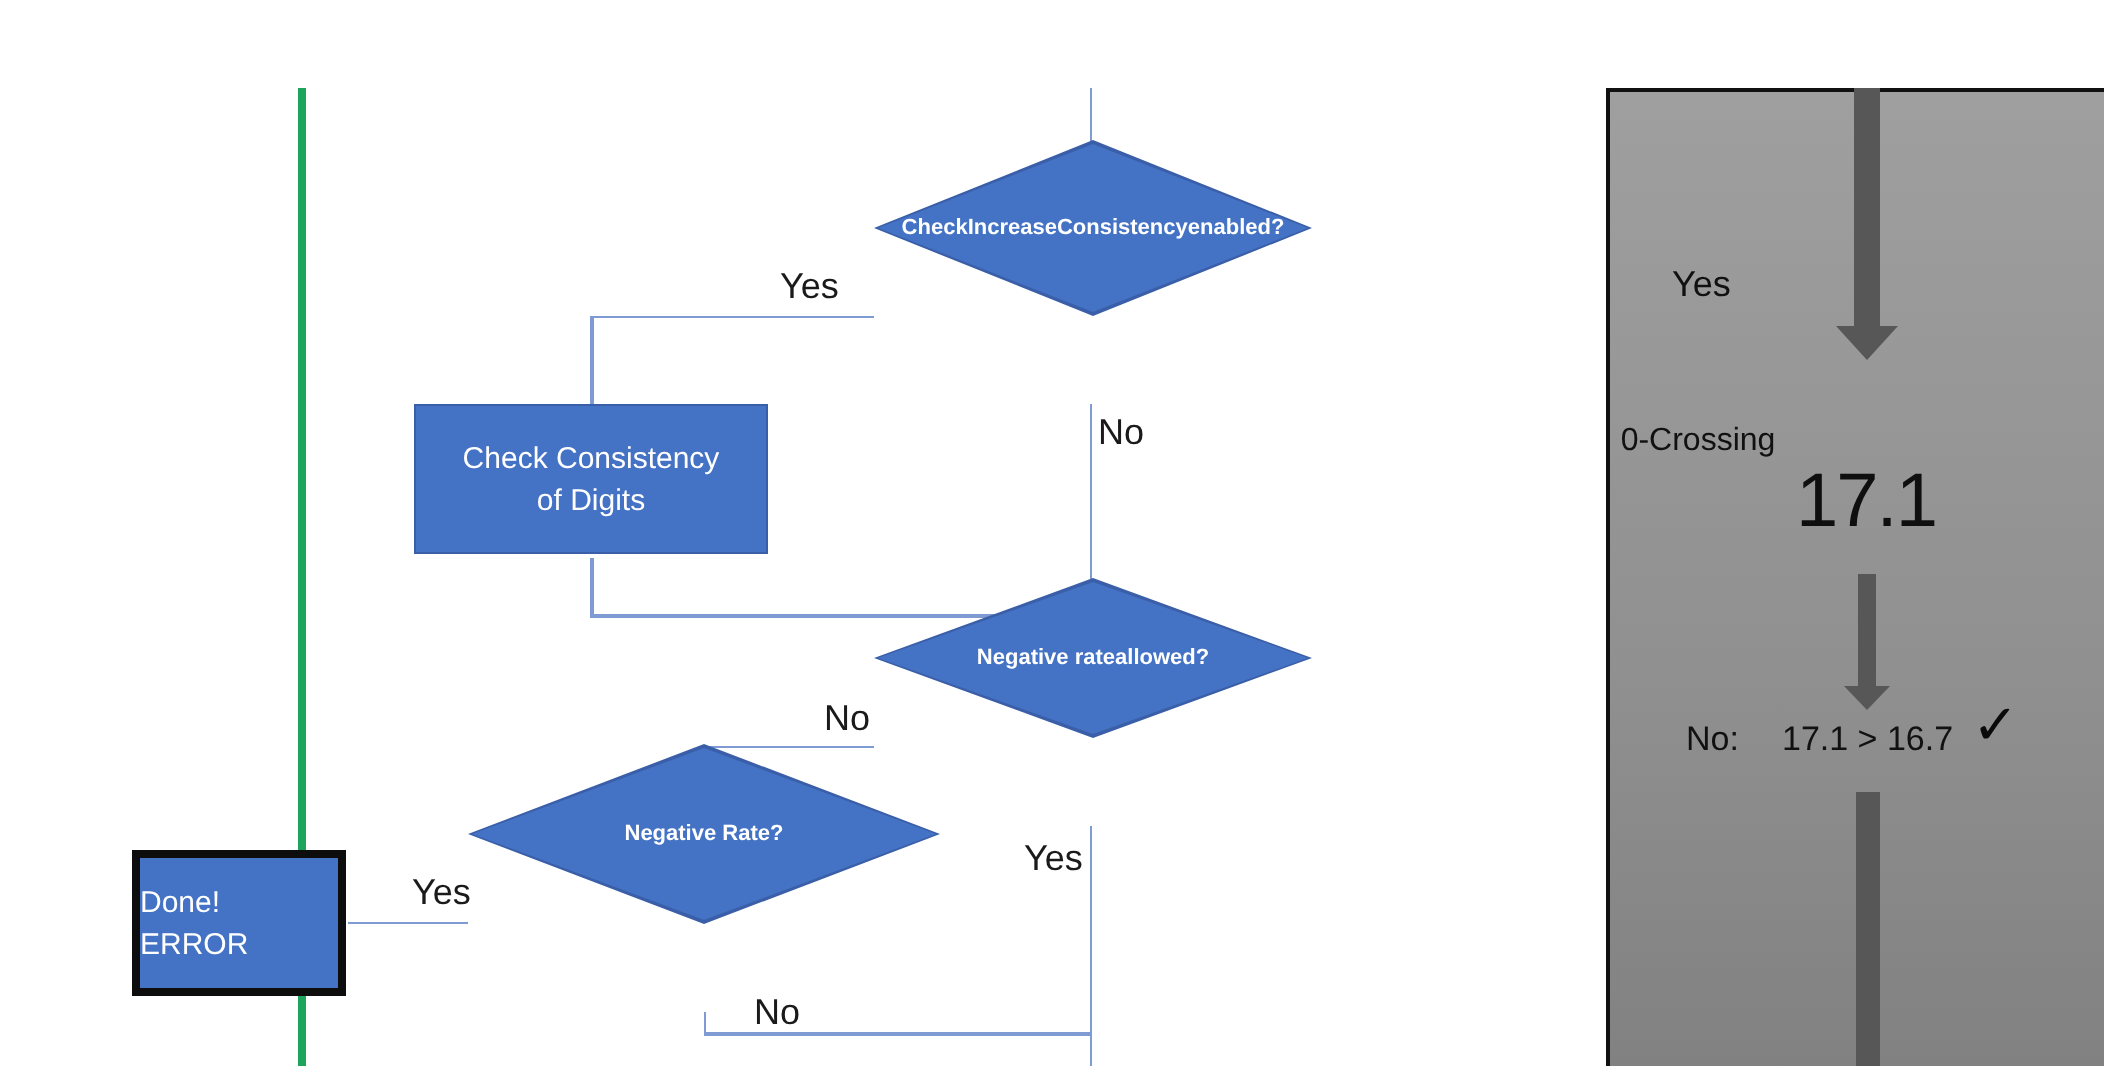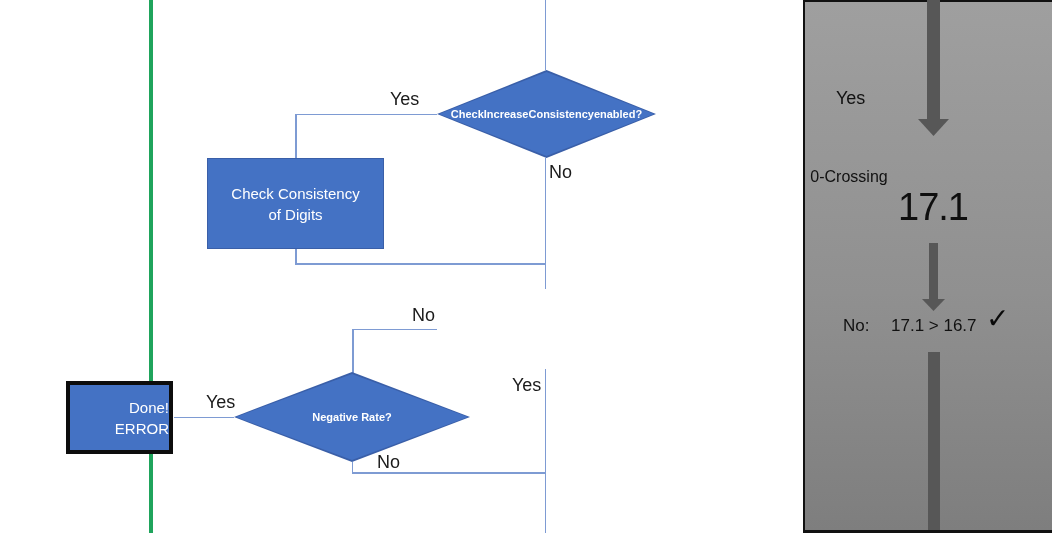--- a/index.html
+++ b/index.html
@@ -1,46 +1,46 @@
 <!DOCTYPE html>
 <html><head>
 <meta charset="utf-8">
 <style>
   html,body{margin:0;padding:0;background:#fff;}
   #slide{
     position:relative;width:1052px;height:533px;overflow:hidden;
     background:#ffffff;font-family:"Liberation Sans",sans-serif;
     -webkit-font-smoothing:antialiased;
   }
-  .abs{position:absolute;}
+  .abs{position:absolute;margin-top:44px;}
   
   .green-line{left:149px;top:0;width:4px;height:533px;background:#1fa45c;}
   
   .conn{background:#7e9bd3;}
   
   .diamond{position:absolute;}
   .d-outer{position:absolute;inset:0;background:#3a5fa8;
     clip-path:polygon(50% 0,100% 50%,50% 100%,0 50%);}
   .d-inner{position:absolute;inset:2px;background:#4472c4;
     clip-path:polygon(50% 0,100% 50%,50% 100%,0 50%);}
   .d-text{position:absolute;inset:0;display:flex;
     align-items:center;justify-content:center;color:#ffffff;
     font-size:11px;font-weight:bold;line-height:15px;text-align:center;}
   
   .proc{
-    left:207px;top:158px;width:177px;height:91px;box-sizing:border-box;
+    left:207px;top:158px;width:177px;height:75px;box-sizing:border-box;
     background:#4472c4;border:1.5px solid #3a5fa8;
     display:flex;flex-direction:column;align-items:center;justify-content:center;
     color:#ffffff;font-size:15px;line-height:21px;text-align:center;
   }
   
   .done{
     left:66px;top:381px;width:107px;height:73px;box-sizing:border-box;
     background:#4472c4;border:4px solid #0d0d0d;
-    display:flex;flex-direction:column;align-items:flex-end;justify-content:center;
+    display:flex;flex-direction:column;align-items:flex-start;justify-content:center;
     color:#ffffff;font-size:15px;line-height:21px;text-align:center;
   }
   
   .edge-label{font-size:18px;color:#1a1a1a;line-height:22px;}
   
   .panel-bg{
     left:803px;top:0;width:249px;height:533px;box-sizing:border-box;
     background:linear-gradient(to bottom,#9f9f9f 0%,#909090 55%,#7e7e7e 100%);
     border-left:2px solid #111;border-top:2px solid #111;border-bottom:3px solid #111;
   }
@@ -84,20 +84,28 @@
       <div>Consistency</div>
       <div>enabled?</div>
     </div>
   </div>
 
   <div class="abs proc">
     <div>Check Consistency</div>
     <div>of Digits</div>
   </div>
 
+  <div class="diamond" style="left:437px;top:289px;width:219px;height:80px;">
+    <div class="d-outer"></div>
+    <div class="d-inner"></div>
+    <div class="d-text">
+      <div>Negative rate</div>
+      <div>allowed?</div>
+    </div>
+  </div>
 
   <div class="diamond" style="left:234px;top:372px;width:236px;height:90px;">
     <div class="d-outer"></div>
     <div class="d-inner"></div>
     <div class="d-text">
       <div>Negative Rate?</div>
     </div>
   </div>
 
   <div class="abs done">

